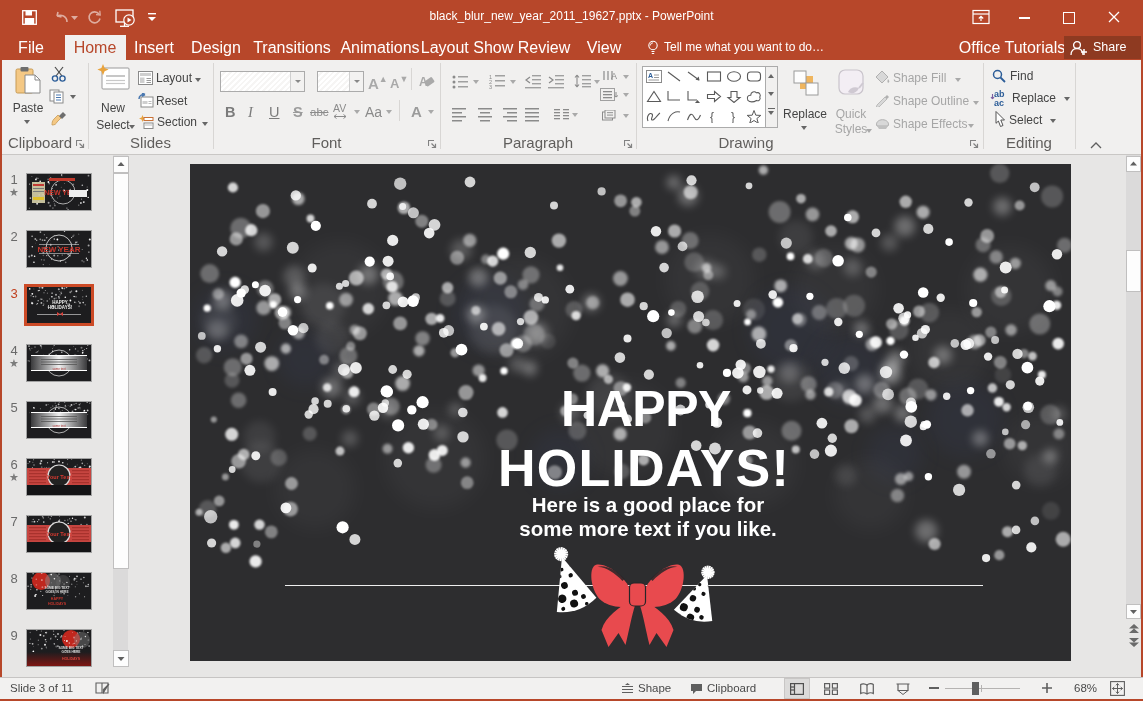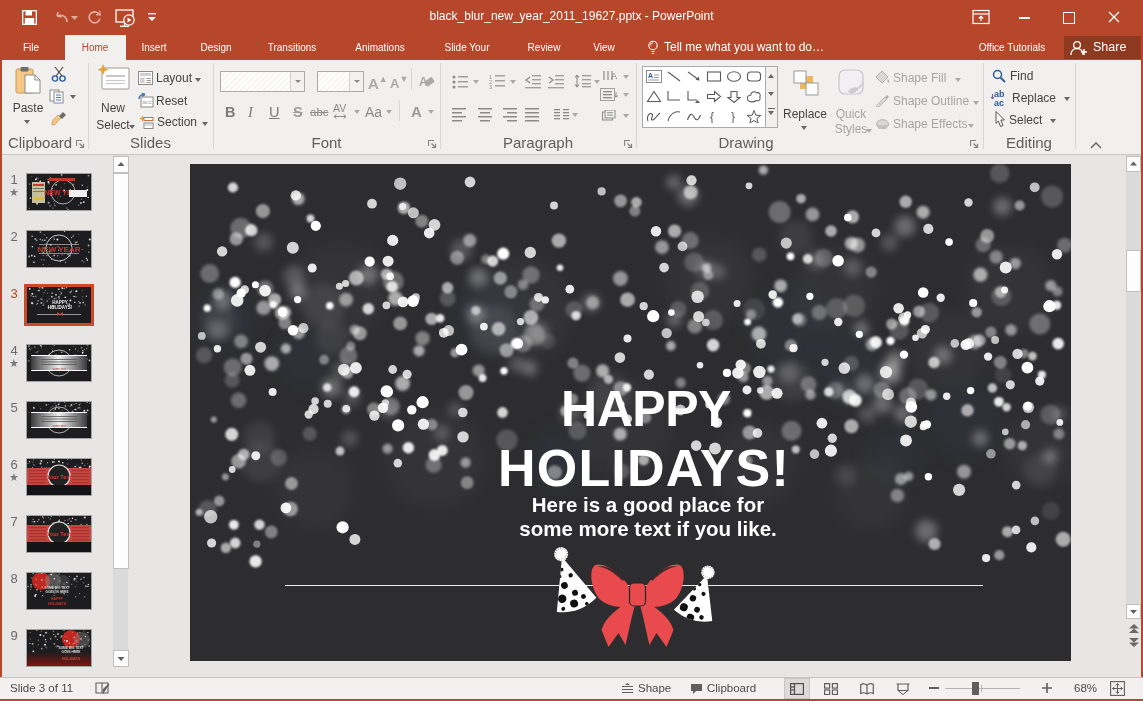--- a/index.html
+++ b/index.html
@@ -1,16 +1,16 @@
 <!DOCTYPE html>
 <html><head><meta charset="utf-8"><style>
 html,body{margin:0;padding:0}
 body{width:1143px;height:701px;font-family:"Liberation Sans",sans-serif;overflow:hidden;position:relative;background:#e7e6e5}
 .abs{position:absolute}
-.tab{position:absolute;top:0;height:25px;line-height:25px;color:#fff;font-size:10px;transform:translateX(-50%);white-space:nowrap}
+.tab{position:absolute;top:0;height:25px;line-height:25px;color:#fff;font-size:16px;transform:translateX(-50%);white-space:nowrap}
 .glabel{position:absolute;bottom:3px;width:100%;text-align:center;font-size:15px;color:#605e5c}
 .sep{position:absolute;top:3px;bottom:4px;width:1px;background:#d8d6d4}
 .lab{font-size:12px;color:#444;white-space:nowrap}
 .dis{color:#a6a6a6}
 svg{display:block}
 </style></head><body>
 
 <div class="abs" style="left:0;top:0;width:1143px;height:35px;background:#b7472a"></div>
 <div class="abs" style="left:22px;top:10px">
     <svg width="15" height="15" viewBox="0 0 15 15">
@@ -70,21 +70,21 @@
     <svg width="12" height="12" viewBox="0 0 12 12">
       <path d="M1,1 L11,11 M11,1 L1,11" stroke="#fff" stroke-width="1.3"></path>
     </svg>
   </div>
 <div class="abs" style="left:0;top:35px;width:1143px;height:25px;background:#b7472a"></div>
 <div class="tab" style="left:31px;top:35px">File</div>
 <div class="tab" style="left:154px;top:35px">Insert</div>
 <div class="tab" style="left:216px;top:35px">Design</div>
 <div class="tab" style="left:292px;top:35px">Transitions</div>
 <div class="tab" style="left:380px;top:35px">Animations</div>
-<div class="tab" style="left:467px;top:35px">Slide Your</div>
+<div class="tab" style="left:467px;top:35px">Layout Show</div>
 <div class="tab" style="left:544px;top:35px">Review</div>
 <div class="tab" style="left:604px;top:35px">View</div>
 <div class="abs" style="left:65px;top:35px;width:61px;height:25px;background:#f1f0ef"></div>
 <div class="tab" style="left:95px;top:35px;color:#b7472a">Home</div>
 <div class="abs" style="left:647px;top:40px">
     <svg width="12" height="15" viewBox="0 0 12 15">
       <g stroke="#fff" fill="none" stroke-width="1.1">
         <circle cx="6" cy="5.5" r="4.2"></circle>
         <path d="M4.5,11.5 h3 M4.8,13.5 h2.4"></path>
         <path d="M6,2.8 a2.7,2.7 0 0 0 -2.7,2.7" stroke-width=".9"></path>

